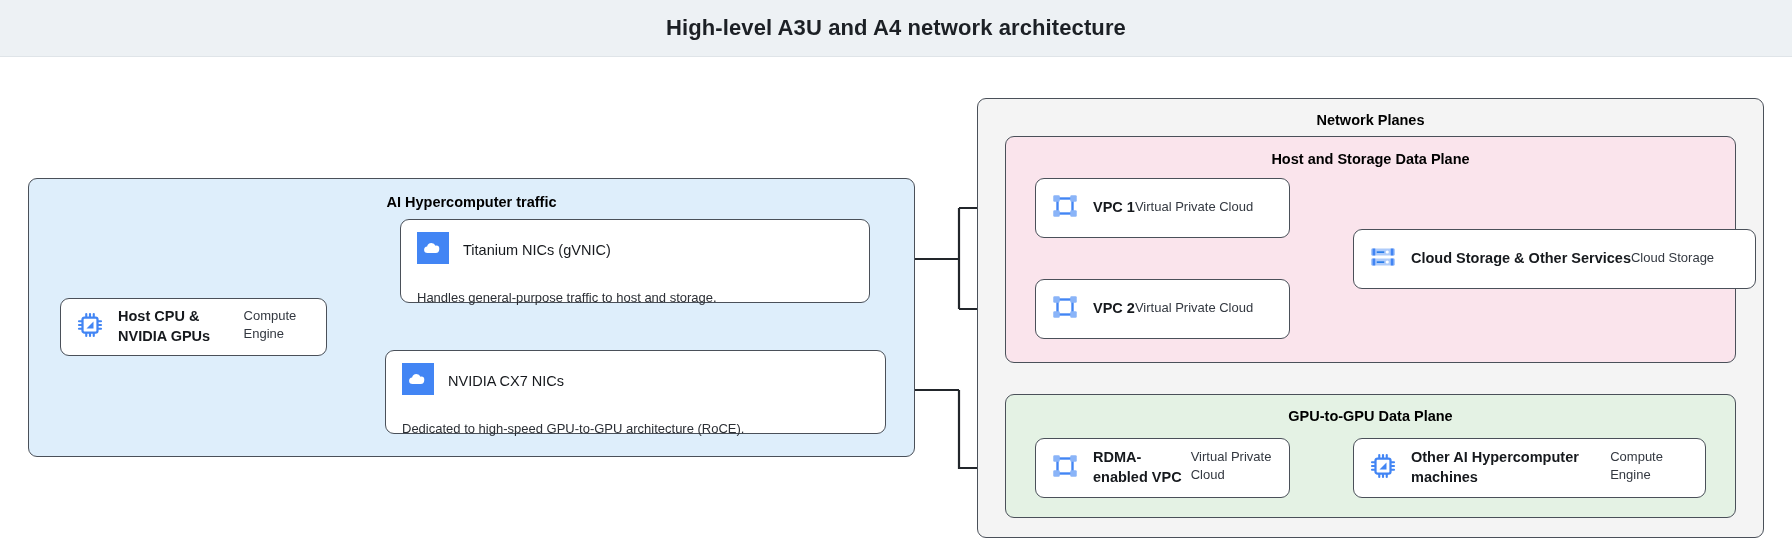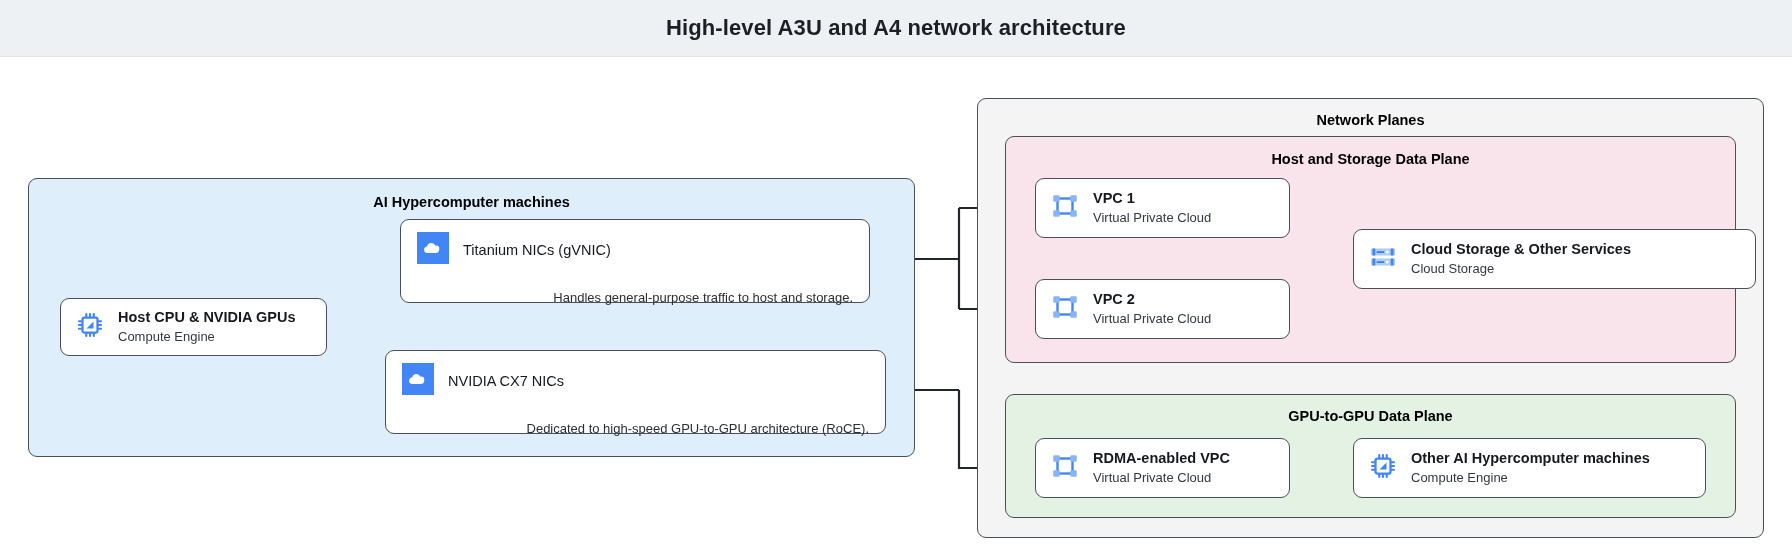--- a/index.html
+++ b/index.html
@@ -65,41 +65,41 @@
   
   .node {
     position: absolute;
     background: #ffffff;
     border: 1.5px solid #4a5059;
     border-radius: 9px;
     display: flex; align-items: center;
     padding: 0 14px;
     gap: 13px;
   }
-  .node .labels { display: flex; flex-direction: column; justify-content: flex-start; }
+  .node .labels { display: flex; flex-direction: row; justify-content: flex-start; }
   .node .n-title { font-size: 14.5px; font-weight: bold; color: #16191d; line-height: 1.35; }
   .node .n-sub   { font-size: 13px; color: #333840; line-height: 1.35; }
 
   
   .niccard {
     position: absolute;
     background: #ffffff;
     border: 1.5px solid #4a5059;
     border-radius: 9px;
     display: flex; flex-direction: column;
   }
   .niccard .nic-head {
     display: flex; align-items: center; gap: 14px;
     padding: 12px 16px 10px 16px;
   }
   .niccard .nic-title { font-size: 14.5px; font-weight: normal; color: #16191d; }
   .niccard .nic-div { height: 1.6px; background: #9aa0a6; margin: 0 16px; }
   .niccard .nic-foot {
     padding: 12px 16px 12px 16px;
-    text-align: right;
+    text-align: left;
     font-size: 13px; color: #2b2f35;
   }
 
   
   .icon { flex: 0 0 auto; display: block; }
 
   
   #wires { position: absolute; left: 0; top: 0; width: 1792px; height: 560px; pointer-events: none; }
 </style>
 </head>
@@ -137,21 +137,21 @@
 
       <path d="M1290,208 L1322,208 L1322,259"></path>
       <path d="M1290,309 L1322,309 L1322,259"></path>
       <path d="M1322,259 L1348,259" marker-end="url(#ah)"></path>
 
       <path d="M1290,468 L1348,468" marker-end="url(#ah)"></path>
     </g>
   </svg>
 
   <div class="panel" id="machines-panel">
-    <div class="panel-title">AI Hypercomputer machines</div>
+    <div class="panel-title">AI Hypercomputer traffic</div>
   </div>
 
   <div class="node" id="host-node" style="left:60px; top:298px; width:267px; height:58px;">
     <span class="icon">
       <svg width="30" height="30" viewBox="0 0 24 24">
         <rect x="6" y="6" width="12" height="12" rx="1.5" fill="none" stroke="#4285f4" stroke-width="1.8"></rect>
         <path d="M9.2 14.8 L14.8 9.2 L14.8 14.8 Z" fill="#4285f4"></path>
         <g stroke="#4285f4" stroke-width="1.7" stroke-linecap="round">
           <path d="M9 3.2 V5.4"></path>
             <path d="M12 3.2 V5.4"></path>

